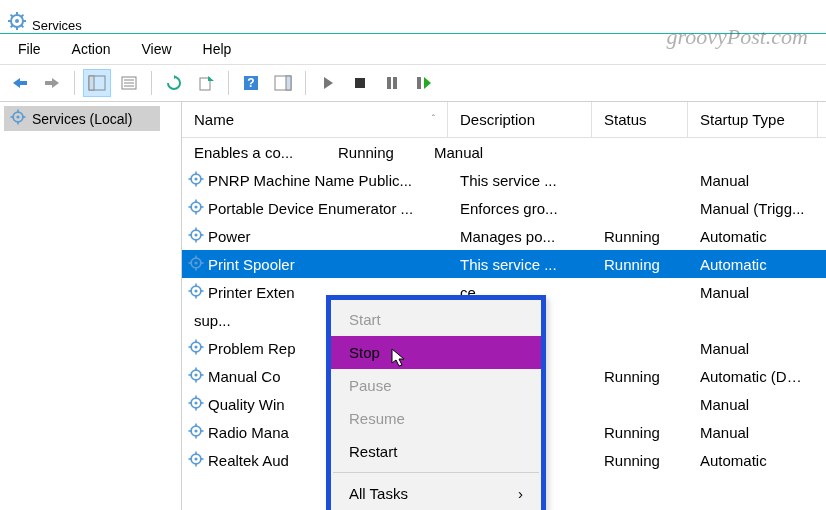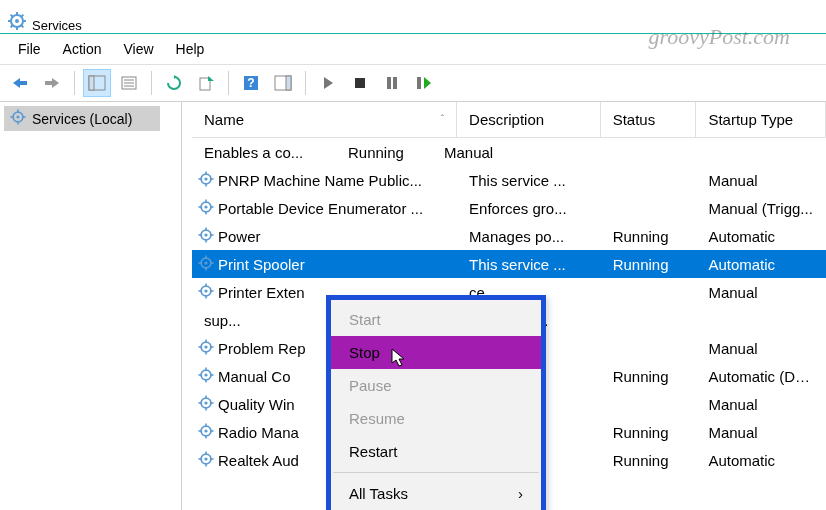--- a/index.html
+++ b/index.html
@@ -1,26 +1,26 @@
 <!DOCTYPE html>
 <html><head>
 <meta charset="utf-8">
 <style>
 * { box-sizing: border-box; margin: 0; padding: 0; font-family: 'Segoe UI', Tahoma, sans-serif; }
 body { width: 826px; height: 510px; background: #fff; overflow: hidden; position: relative; font-size: 14px; color: #000; }
 .titlebar { height: 34px; display: flex; align-items: flex-end; padding: 0 8px; border-bottom: 1px solid #14b8a6; }
 .titlebar .icon { margin-right: 6px; }
 .titlebar .title { font-size: 13px; }
-.menubar { height: 30px; display: flex; align-items: center; padding: 0 8px; gap: 2px; }
+.menubar { height: 30px; display: flex; align-items: center; padding: 0 8px; gap: 11px; }
 .menubar .menu-item { padding: 4px 10px; font-size: 14px; cursor: default; }
 .toolbar { height: 38px; display: flex; align-items: center; padding: 0 6px; gap: 4px; border-top: 1px solid #e0e0e0; border-bottom: 1px solid #d0d0d0; }
 .toolbar .btn { width: 28px; height: 28px; display: flex; align-items: center; justify-content: center; border: 1px solid transparent; cursor: default; }
 .toolbar .btn.selected { background: #cce8ff; border-color: #99d1ff; }
 .toolbar .sep { width: 1px; height: 24px; background: #d0d0d0; margin: 0 4px; }
-.content { display: flex; height: calc(510px - 34px - 30px - 38px); gap: 10px; }
+.content { display: flex; height: calc(510px - 34px - 30px - 38px); }
 .treepane { width: 182px; border-right: 1px solid #d0d0d0; padding: 4px; }
 .tree-item { display: flex; align-items: center; padding: 3px 6px; gap: 6px; width: 156px; }
 .tree-item.sel { background: #d0d0d0; }
 .listpane { flex: 1; overflow: hidden; position: relative; }
 .headers { display: flex; height: 36px; border-bottom: 1px solid #e0e0e0; }
 .headers .col { padding: 8px 12px; font-size: 15px; border-right: 1px solid #e0e0e0; display: flex; align-items: center; justify-content: space-between; cursor: default; }
 .headers .col .sort { font-size: 10px; color: #888; }
 .col-name { width: 266px; }
 .col-desc { width: 144px; }
 .col-status { width: 96px; }
@@ -31,21 +31,21 @@
 .row .cell { padding: 0 12px; white-space: nowrap; overflow: hidden; text-overflow: ellipsis; font-size: 15px; }
 .row .cell.name { width: 266px; display: flex; align-items: center; gap: 4px; padding-left: 6px; }
 .row .cell.desc { width: 144px; }
 .row .cell.status { width: 96px; }
 .row .cell.startup { width: 130px; }
 .ctxmenu { position: absolute; background: #f2f2f2; border: 5px solid #1d4ed8; box-shadow: 3px 3px 6px rgba(0,0,0,0.15); width: 220px; z-index: 100; padding: 3px 0; }
 .ctxmenu .item { padding: 8px 18px; font-size: 15px; cursor: default; display: flex; justify-content: space-between; align-items: center; }
 .ctxmenu .item.disabled { color: #999; }
 .ctxmenu .item.hover { background: #a21caf; }
 .ctxmenu .div { height: 1px; background: #d0d0d0; margin: 4px 2px; }
-.watermark { position: absolute; top: 24px; right: 36px; font-family: Georgia, serif; font-style: italic; font-size: 22px; color: rgba(80,80,80,0.45); pointer-events: none; z-index: 200; }
+.watermark { position: absolute; top: 24px; right: 18px; font-family: Georgia, serif; font-style: italic; font-size: 22px; color: rgba(80,80,80,0.45); pointer-events: none; z-index: 200; }
 .cursor { position: absolute; z-index: 300; pointer-events: none; }
 .gear-icon { display: inline-block; }
 </style>
 </head>
 <body>
 
 <div class="titlebar">
   <span class="icon gear-icon">
     <svg width="18" height="18" viewBox="0 0 18 18">
         <circle cx="9" cy="9" r="6" fill="none" stroke="#5a9bd5" stroke-width="2"></circle>

